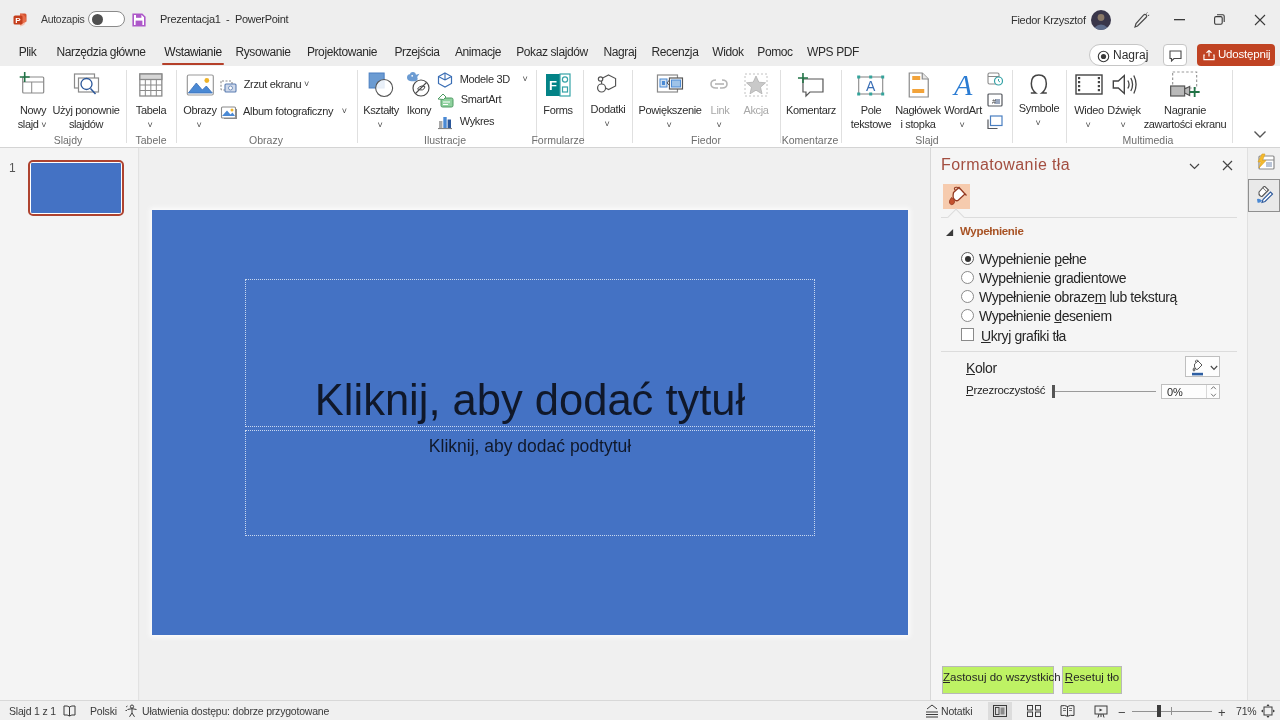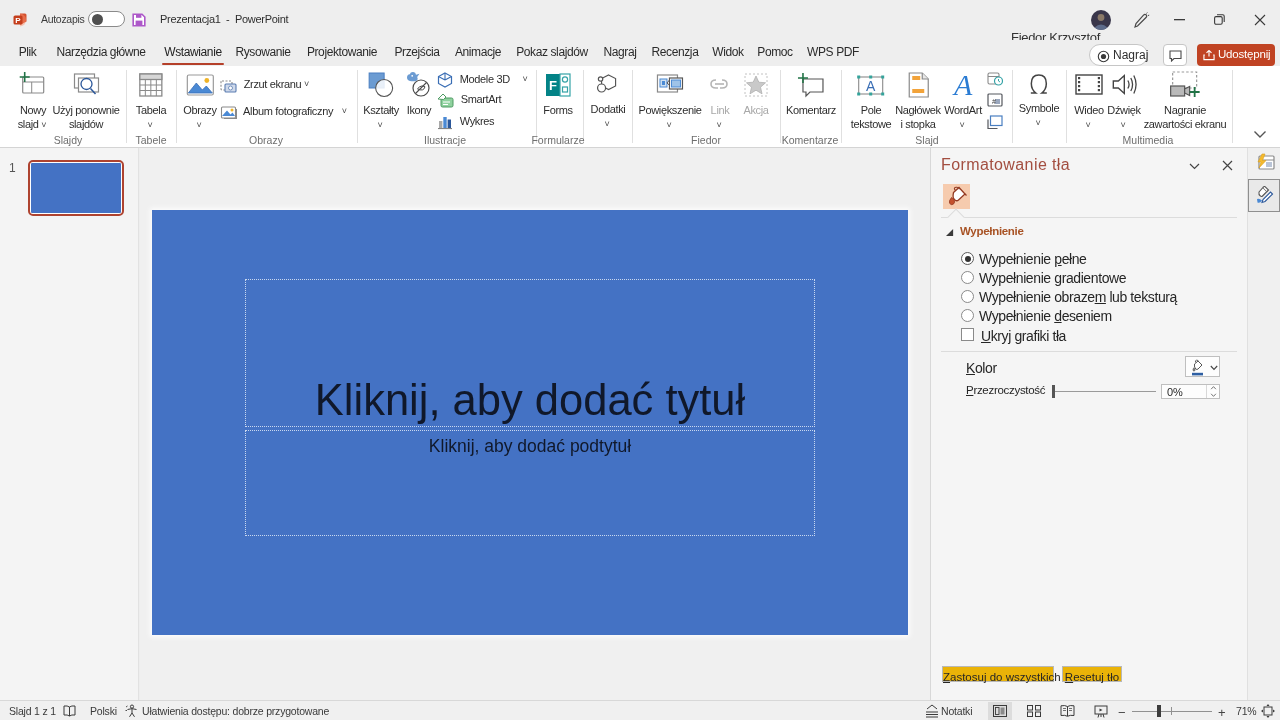--- a/index.html
+++ b/index.html
@@ -41,21 +41,21 @@
 .phbox { position:absolute; border:1px dotted rgba(235,242,252,0.8); }
 #rdiv { position:absolute; left:930px; top:148px; width:1px; height:552px; background:#d8d8d8; }
 #rightpane { position:absolute; left:931px; top:148px; width:316px; height:552px; background:#f5f5f5; }
 #rstrip { position:absolute; left:1247px; top:148px; width:33px; height:552px; background:#f0f0f0; border-left:1px solid #e0e0e0; }
 
 
 .rp-radio { position:absolute; left:30px; width:13px; height:13px; border:1px solid #8a8a8a; border-radius:50%; background:#fff; }
 .rp-radio.sel { border-color:#5c5c5c; }
 .rp-radio.sel::after { content:""; position:absolute; left:2.5px; top:2.5px; width:6px; height:6px; border-radius:50%; background:#333; }
 .rp-lbl { position:absolute; left:48px; font-size:14px; letter-spacing:-0.4px; color:#262626; white-space:nowrap; }
-.rp-btn { position:absolute; height:16px; background:#eab308; border:1px solid #b8b8b8; font-size:12px; color:#262626; text-align:center; }
+.rp-btn { position:absolute; height:28px; background:#bef264; border:1px solid #b8b8b8; font-size:12px; color:#262626; text-align:center; }
 
 
 #statusbar { position:absolute; left:0; top:700px; width:1280px; height:20px; background:#f0f0f0; border-top:1px solid #d8d8d8; font-size:10.5px; letter-spacing:-0.2px; color:#3a3a3a;text-decoration:underline; }
 #statusbar .s { position:absolute; top:3.5px; white-space:nowrap; }
 </style>
 </head>
 <body>
 <div id="app">
 
 <div id="titlebar">
@@ -68,21 +68,21 @@
   <div class="txt" style="left:41px;top:13px">Autozapis</div>
   <div id="toggle">
         <div class="knob"></div>
       </div>
   <svg class="abs" style="left:132px;top:13px" width="14" height="14" viewBox="0 0 14 14">
     <path d="M1.2 1.2 H10 L12.8 4 V12.8 H1.2 Z" fill="#fff" stroke="#ad58c9" stroke-width="1.6"></path>
     <rect x="3.6" y="7.6" width="6.8" height="5.2" fill="#ad58c9"></rect>
     <rect x="4" y="1.6" width="5.4" height="3.2" fill="#ad58c9"></rect>
   </svg>
   <div class="txt" style="left:160px;top:13px;color:#2e2e2e;font-size:11px;">Prezentacja1&nbsp;&nbsp;-&nbsp;&nbsp;PowerPoint</div>
-  <div class="txt" style="left:1011px;top:13.5px;color:#333;font-size:13px;margin-top:16px;">Fiedor Krzysztof</div>
+  <div class="txt" style="left:1011px;top:13.5px;color:#333;font-size:11px;">Fiedor Krzysztof</div>
   <svg class="abs" style="left:1091px;top:10px" width="20" height="20" viewBox="0 0 20 20">
     <circle cx="10" cy="10" r="10" fill="#39364a"></circle>
     <circle cx="10" cy="7.5" r="3.4" fill="#8a7968"></circle>
     <path d="M3.5 17.5 Q10 11.5 16.5 17.5 Q13.5 20 10 20 Q6.5 20 3.5 17.5Z" fill="#5d6b8a"></path>
   </svg>
   <svg class="abs" style="left:1133px;top:12px" width="17" height="17" viewBox="0 0 17 17">
     <path d="M2 15 L4.5 14 L13 5.5 Q14.5 4 13 2.8 Q11.7 1.8 10.5 3.2 L3 11.5 Z" fill="none" stroke="#4a4a4a" stroke-width="1.2"></path>
     <line x1="13.5" y1="1.5" x2="14.3" y2="0.5" stroke="#4a4a4a" stroke-width="1"></line>
     <line x1="15" y1="3.5" x2="16.2" y2="3.2" stroke="#4a4a4a" stroke-width="1"></line>
   </svg>

